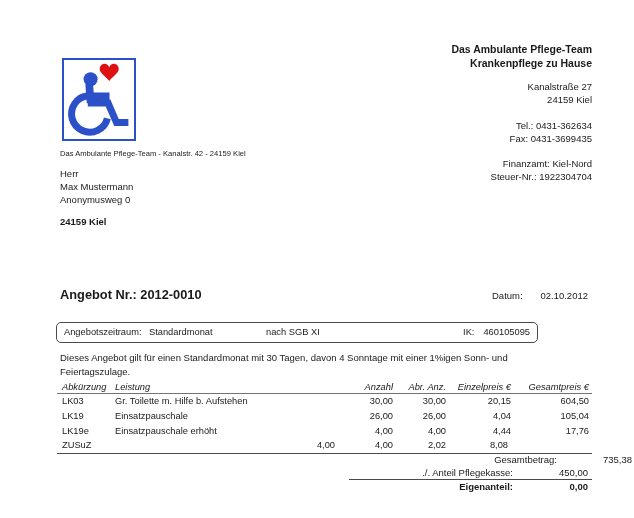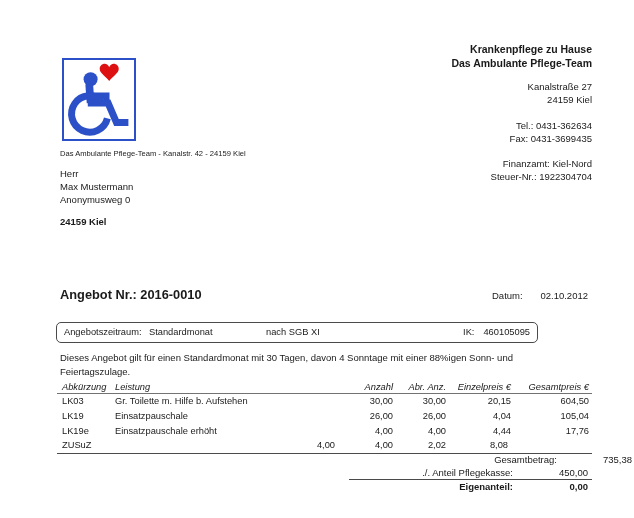--- a/index.html
+++ b/index.html
@@ -85,53 +85,53 @@
 
   <div class="sender-line">Das Ambulante Pflege-Team - Kanalstr. 42 - 24159 Kiel</div>
   <div class="recipient">
     <div>Herr</div>
     <div>Max Mustermann</div>
     <div>Anonymusweg 0</div>
   </div>
   <div class="recipient-city">24159 Kiel</div>
 
   <div class="co co-name">
+    <div>Das Ambulante Pflege-Team</div>
     <div>Krankenpflege zu Hause</div>
-    <div>Das Ambulante Pflege-Team</div>
   </div>
   <div class="co co-addr">
     <div>Kanalstraße 27</div>
     <div>24159 Kiel</div>
   </div>
   <div class="co co-tel">
     <div>Tel.: 0431-362634</div>
     <div>Fax: 0431-3699435</div>
   </div>
   <div class="co co-tax">
     <div>Finanzamt: Kiel-Nord</div>
     <div>Steuer-Nr.: 1922304704</div>
   </div>
 
-  <div class="offer-title">Angebot Nr.: 2016-0010</div>
+  <div class="offer-title">Angebot Nr.: 2012-0010</div>
   <div class="date-row">
     <span>Datum:</span>
     <span>02.10.2012</span>
   </div>
 
   <div class="ik-box">
     <span class="it p-label">Angebotszeitraum:</span>
     <span class="it p-value">Standardmonat</span>
     <span class="it p-legal">nach SGB XI</span>
     <span class="ik-group">
       <span>IK:</span><span class="gap"></span><span>460105095</span>
     </span>
   </div>
 
   <div class="note">
-    <div>Dieses Angebot gilt für einen Standardmonat mit 30 Tagen, davon 4 Sonntage mit einer 88%igen Sonn- und</div>
+    <div>Dieses Angebot gilt für einen Standardmonat mit 30 Tagen, davon 4 Sonntage mit einer 1%igen Sonn- und</div>
     <div>Feiertagszulage.</div>
   </div>
 
   <div class="svc-table">
     <div class="thead">
       <div class="t-row">
         <span class="c1">Abkürzung</span>
         <span class="c2">Leistung</span>
         <span class="c3">Anzahl</span>
         <span class="c4">Abr. Anz.</span>

